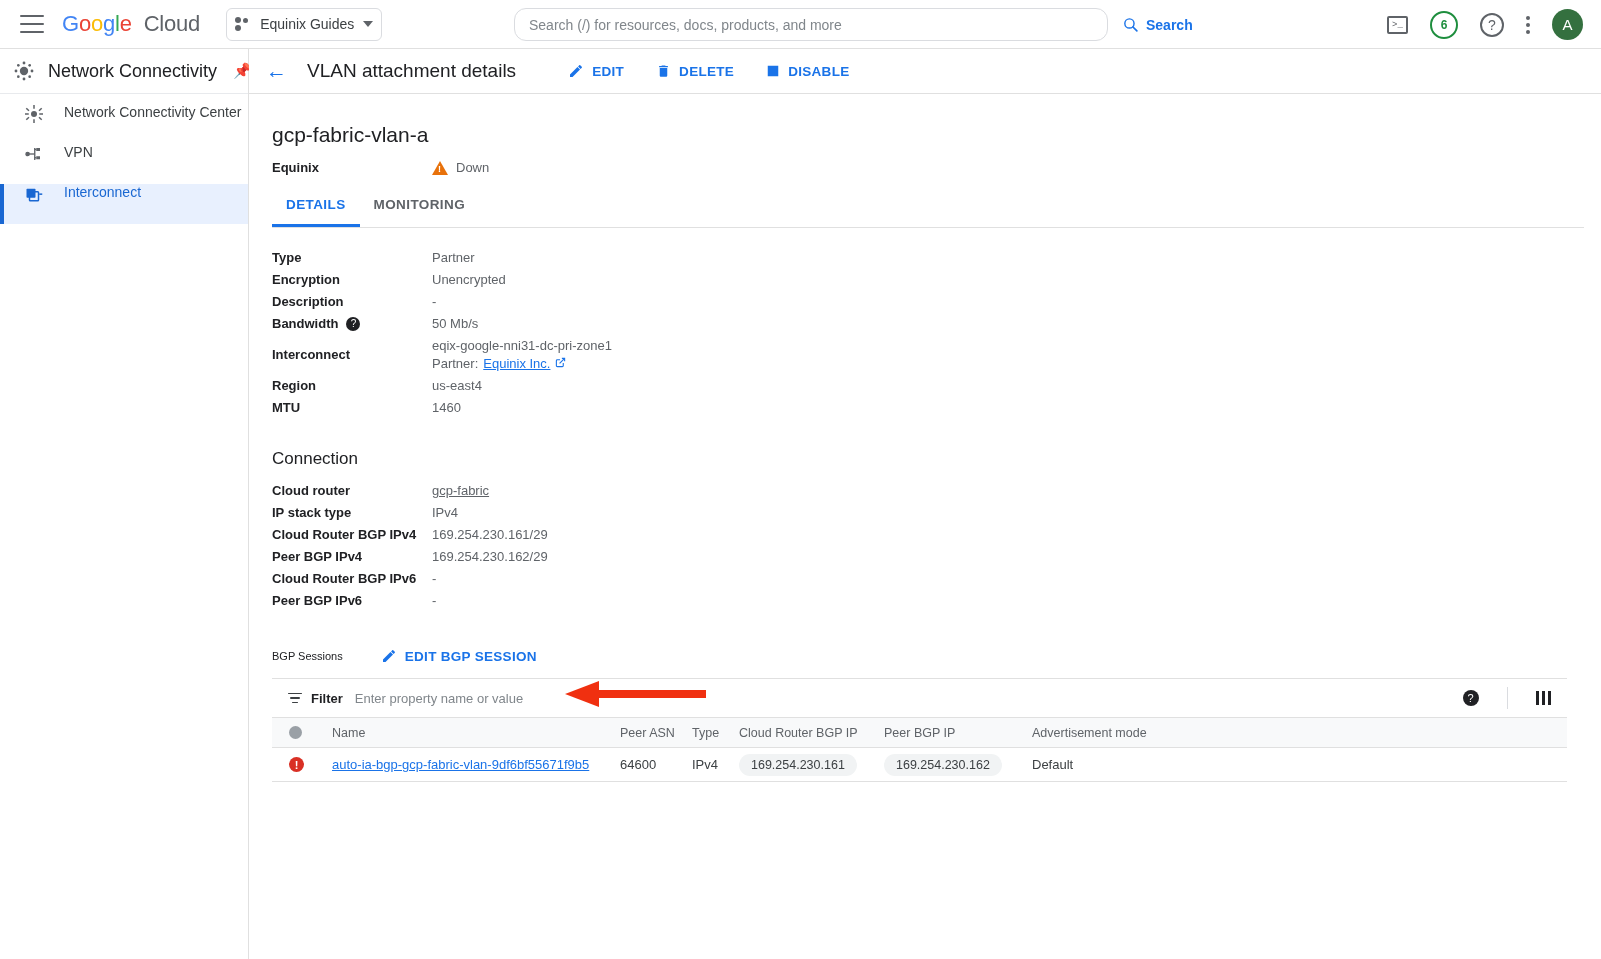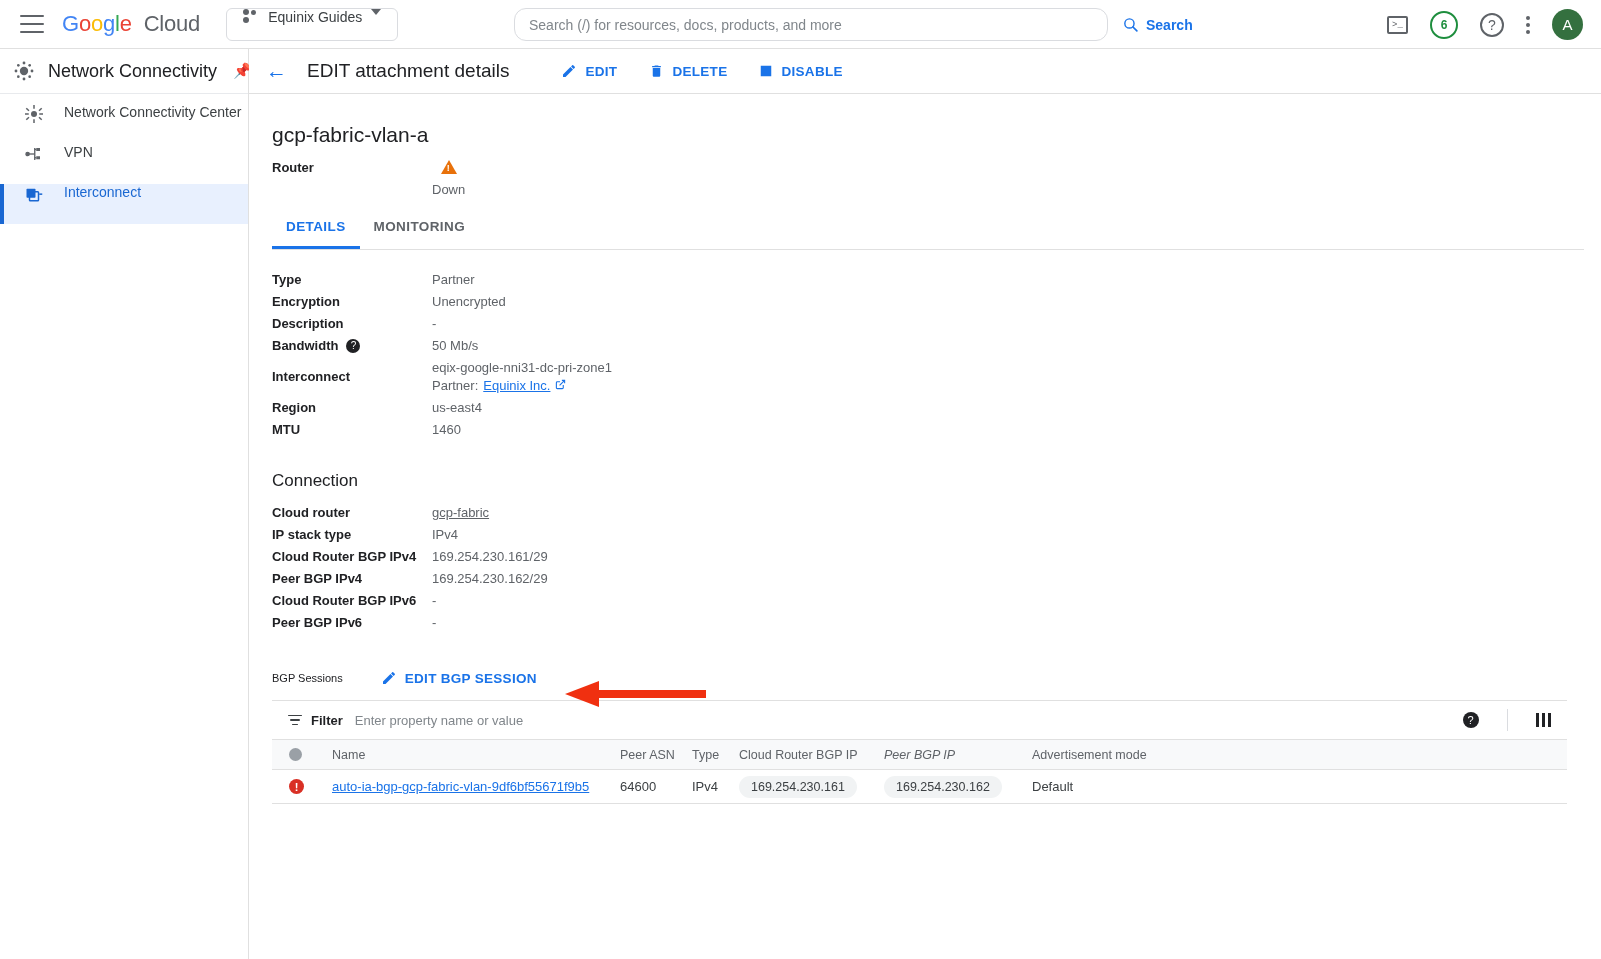--- a/index.html
+++ b/index.html
@@ -24,21 +24,21 @@
   .hamburger span { display: block; height: 2px; background: #5f6368; border-radius: 1px; }
 
   #brand { font-size: 22px; letter-spacing: -0.2px; white-space: nowrap;
            font-family: "Liberation Sans", sans-serif; }
   #brand .g1 { color: #4285F4; } .g2 { color: #EA4335; } .g3 { color: #FBBC05; }
   .g4 { color: #4285F4; } .g5 { color: #34A853; } .g6 { color: #EA4335; }
   #brand .cloud { color: #5f6368; }
 
   #project-chip {
     margin-left: 26px; height: 33px; border: 1px solid #dadce0; border-radius: 6px;
-    display: flex; align-items: flex-start; padding: 0 16px; cursor: pointer; gap: 9px;
+    display: flex; align-items: center; padding: 0 8px; cursor: pointer; gap: 9px;
   }
   #project-chip .pname { font-size: 14px; color: #3c4043; }
   .proj-icon { position: relative; width: 16px; height: 14px; }
   .proj-icon i { position: absolute; background: #5f6368; border-radius: 50%; display: block; }
   .proj-icon i:nth-child(1) { width: 6px; height: 6px; left: 0; top: 0px; }
   .proj-icon i:nth-child(2) { width: 5px; height: 5px; left: 8px; top: 1px; }
   .proj-icon i:nth-child(3) { width: 6px; height: 6px; left: 0px; top: 8px; }
   .caret { width: 0; height: 0; border-left: 5px solid transparent;
            border-right: 5px solid transparent; border-top: 6px solid #5f6368; }
 
@@ -101,21 +101,21 @@
   .backarrow { font-size: 21px; color: #1a73e8; cursor: pointer; margin-right: 20px; }
   #ptitle { font-size: 19px; color: #202124; margin-right: 52px; }
   .act { display: flex; align-items: center; gap: 8px; color: #1a73e8;
          font-size: 13.5px; font-weight: bold; letter-spacing: .3px;
          cursor: pointer; margin-right: 32px; }
 
   #resname { font-size: 21px; color: #202124; margin: 29px 0 0 23px; }
   .statusrow { display: flex; margin: 13px 0 0 23px; }
   .statusrow .lbl { width: 160px; font-size: 13px; font-weight: bold; color: #202124; }
   .statusrow .val { display: flex; align-items: center; gap: 8px;
-                    font-size: 13px; color: #5f6368; flex-direction: column; }
+                    font-size: 13px; color: #5f6368; }
   .warn-tri { width: 0; height: 0; border-left: 8px solid transparent;
               border-right: 8px solid transparent; border-bottom: 14px solid #e8710a;
               position: relative; }
   .warn-tri::after { content: "!"; position: absolute; left: -2px; top: 3px;
                      color: #fff; font-size: 9px; font-weight: bold; }
 
   #tabs { margin: 22px 0 0 23px; display: flex; border-bottom: 1px solid #e0e0e0;
           width: 1312px; }
   .tab { font-size: 13.5px; font-weight: bold; letter-spacing: .4px;
          color: #5f6368; padding: 0 14px 12px 14px; cursor: pointer; }
@@ -165,21 +165,21 @@
   thead th { font-size: 12.5px; color: #5f6368; font-weight: normal;
              text-align: left; padding: 0; border-top: 1px solid #e0e0e0;
              border-bottom: 1px solid #e0e0e0; }
   tbody tr { height: 34px; border-bottom: 1px solid #e0e0e0; }
   tbody td { font-size: 13px; color: #3c4043; padding: 0; }
   .c-ico { width: 60px; padding-left: 17px !important; }
   .c-name { width: 288px; }
   .c-asn { width: 72px; }
   .c-type { width: 47px; }
   .c-crip { width: 145px; }
-  .c-prip { width: 148px; font-style: italic; }
+  .c-prip { width: 148px; }
   .gdot { width: 13px; height: 13px; border-radius: 50%; background: #9aa0a6; display:block; }
   .errdot { width: 15px; height: 15px; border-radius: 50%; background: #d93025;
             color: #fff; font-size: 11px; font-weight: bold; display:flex;
             align-items:center; justify-content:center; }
   .chip-ip { display: inline-block; background: #f1f3f4; border-radius: 11px;
              padding: 4px 12px; font-size: 12.5px; color: #3c4043; }
   .rowlink { color: #1a73e8; text-decoration: underline; cursor: pointer; font-size: 13px; }
 
   
   #annot-arrow { position: absolute; left: 563px; top: 680px; pointer-events: none; }
@@ -303,21 +303,21 @@
       <span>Interconnect</span>
     </div>
 
   </div>
 </div>
 
 <div id="main">
 
   <div id="page-head">
     <span class="backarrow">←</span>
-    <span id="ptitle">EDIT attachment details</span>
+    <span id="ptitle">VLAN attachment details</span>
 
     <div class="act">
       <svg width="16" height="16" viewBox="0 0 24 24" fill="#1a73e8">
         <path d="M3 17.2V21h3.8L18 9.8 14.2 6 3 17.2zM20.7 7.1c.4-.4.4-1 0-1.4l-2.4-2.4c-.4-.4-1-.4-1.4 0l-1.8 1.8L18.9 8.9l1.8-1.8z"></path>
       </svg>
       <span>EDIT</span>
     </div>
 
     <div class="act">
       <svg width="15" height="16" viewBox="0 0 24 24" fill="#1a73e8">
@@ -330,21 +330,21 @@
       <svg width="14" height="14" viewBox="0 0 24 24" fill="#1a73e8">
         <rect x="3" y="3" width="18" height="18"></rect>
       </svg>
       <span>DISABLE</span>
     </div>
   </div>
 
   <div id="resname">gcp-fabric-vlan-a</div>
 
   <div class="statusrow">
-    <span class="lbl">Router</span>
+    <span class="lbl">Equinix</span>
     <span class="val">
       <span class="warn-tri"></span>
       <span>Down</span>
     </span>
   </div>
 
   <div id="tabs">
     <div class="tab active">DETAILS</div>
     <div class="tab">MONITORING</div>
   </div>

